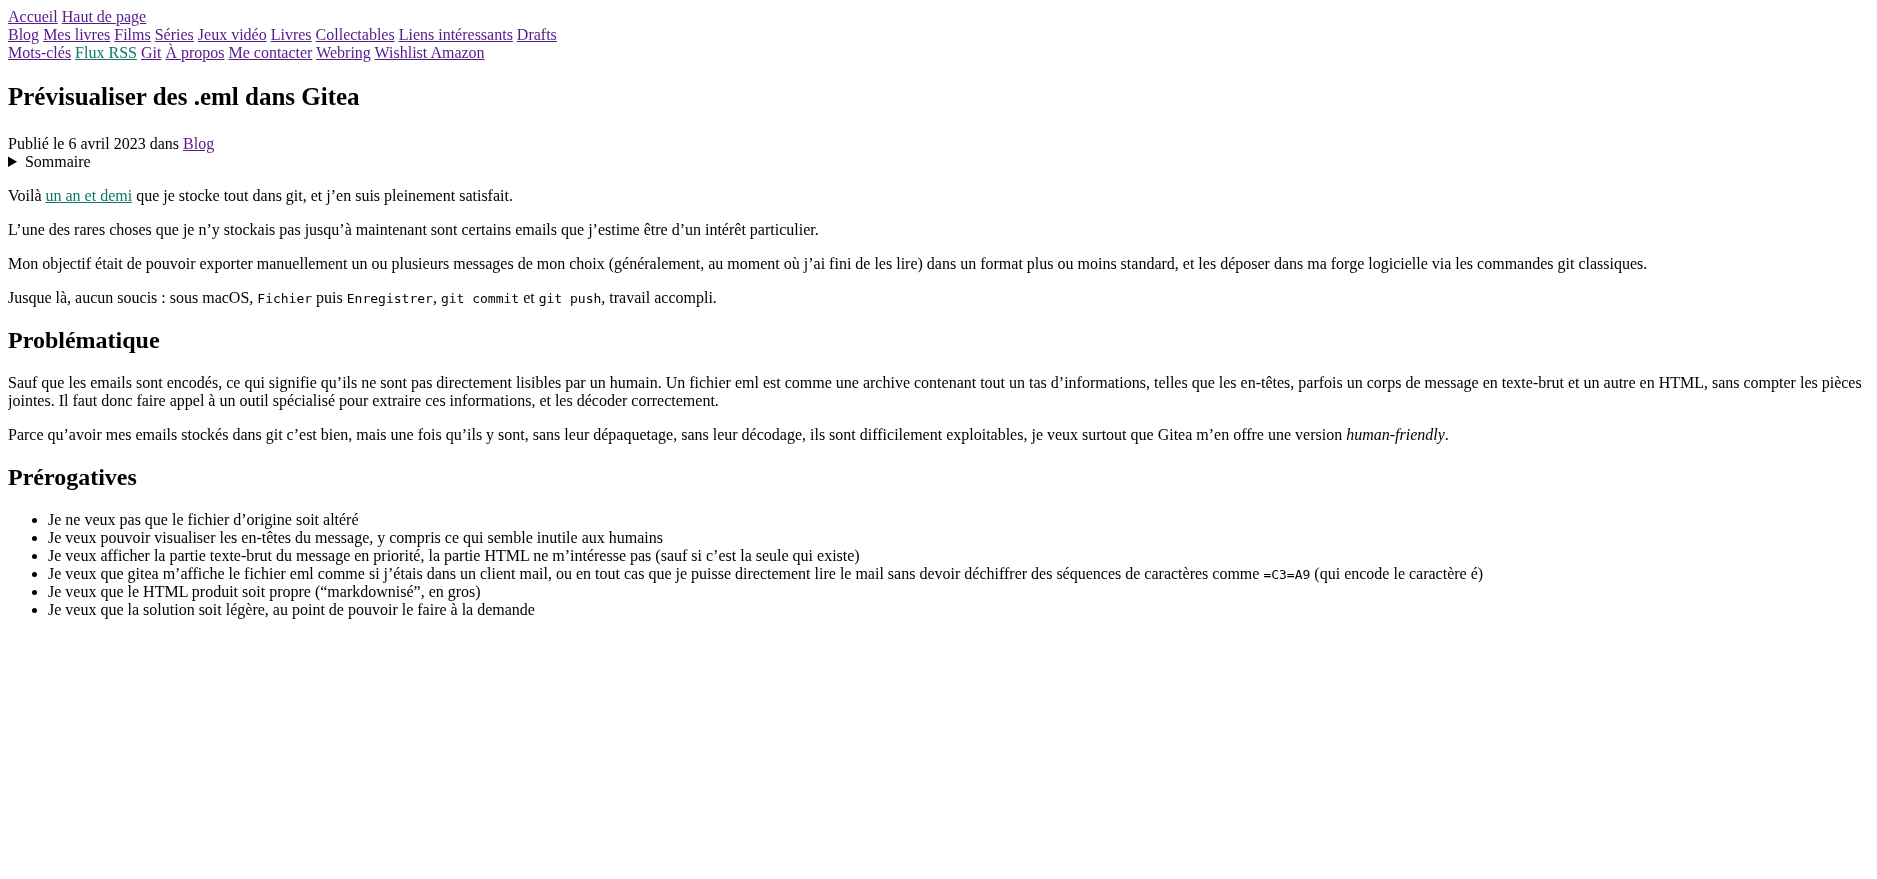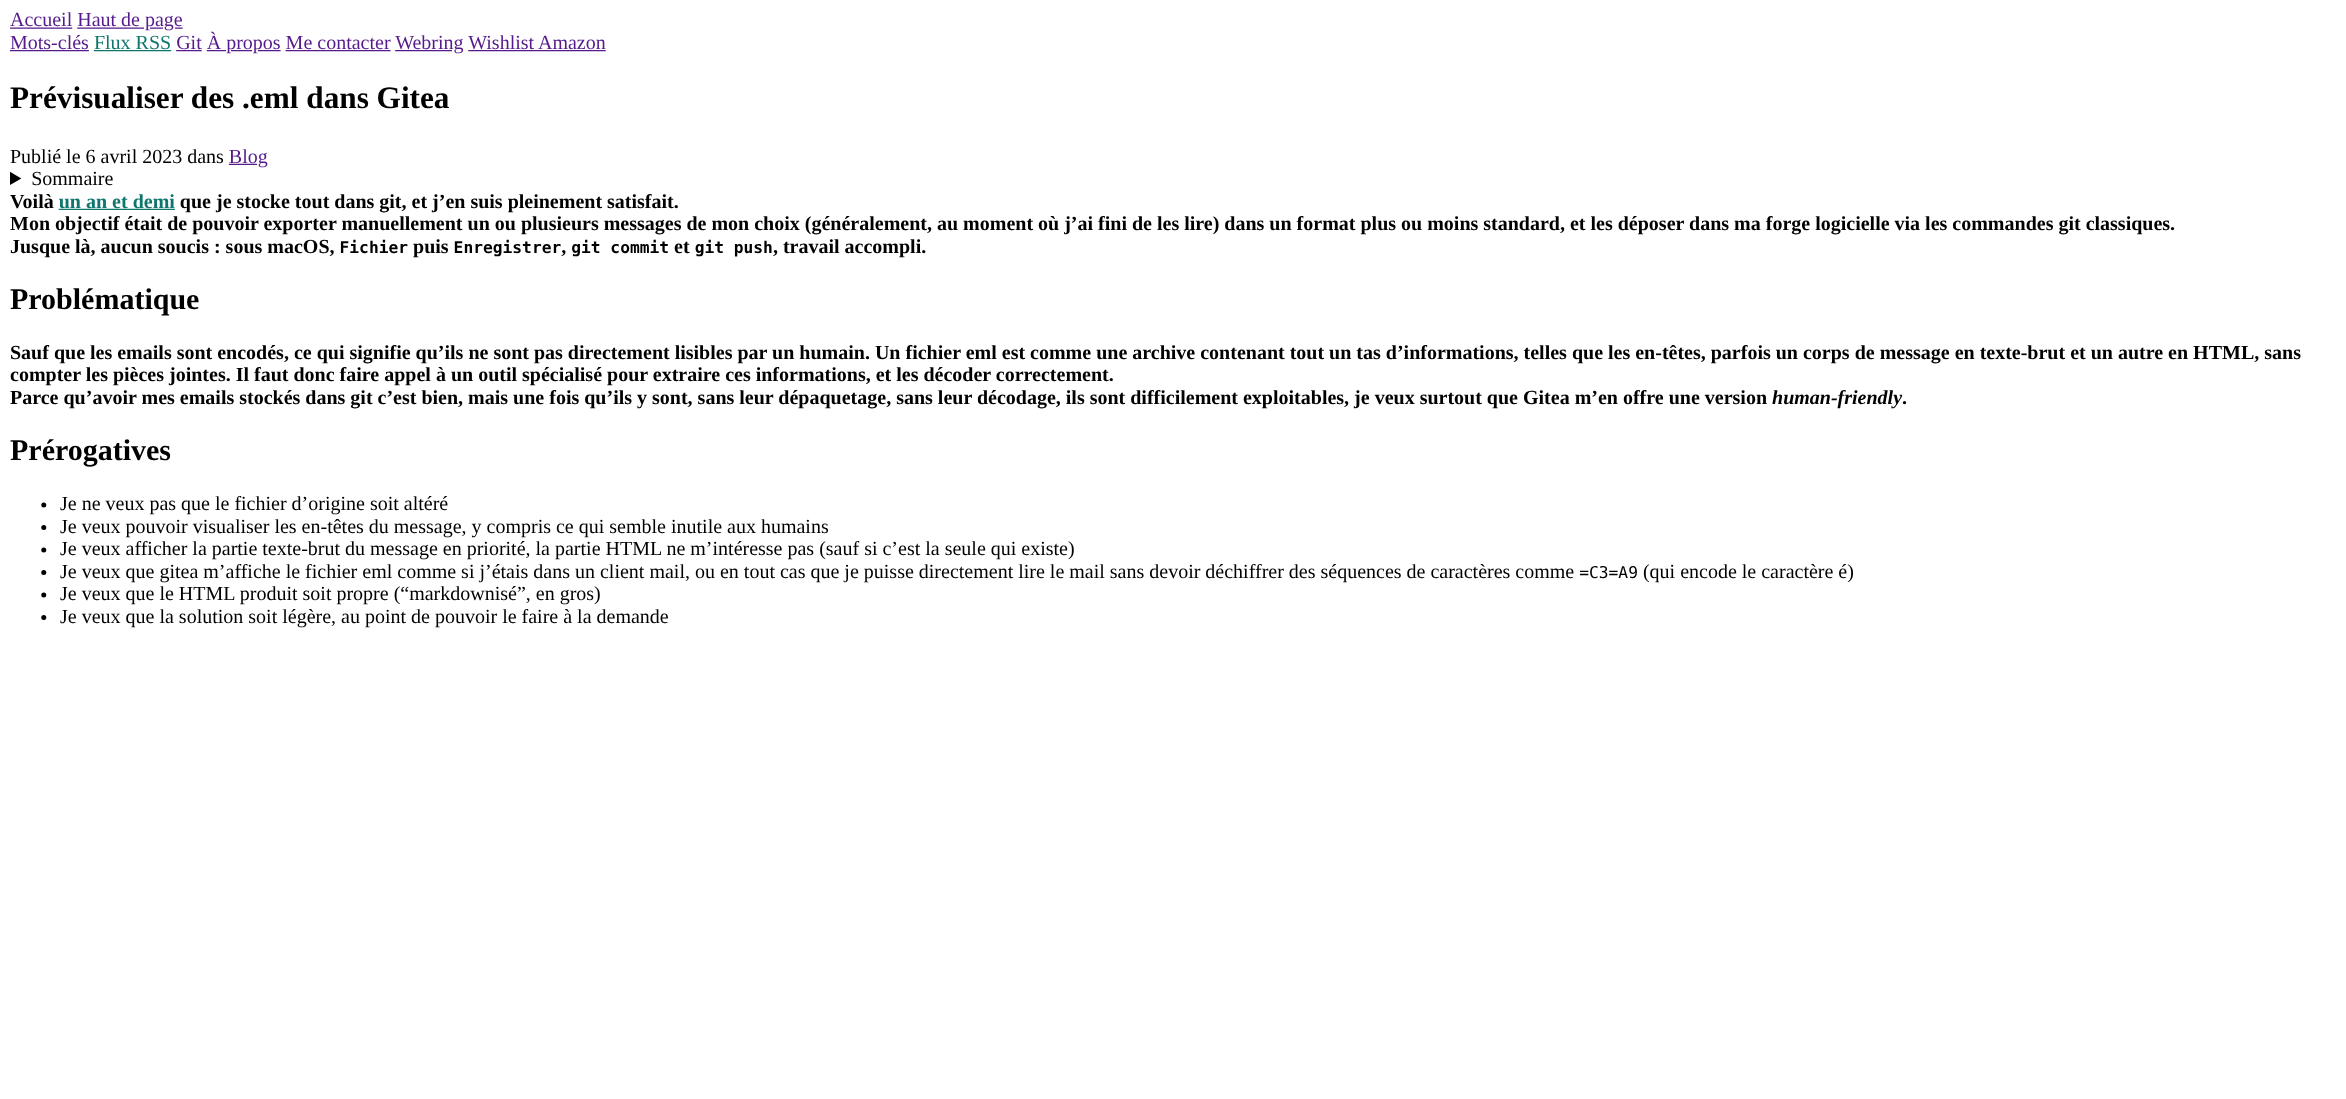--- a/index.html
+++ b/index.html
@@ -20,39 +20,50 @@
   h1 {
     font-size: 25px;
     font-weight: bold;
     margin: 21px 0;
   }
   h2 {
     font-size: 24px;
     font-weight: bold;
     margin: 20px 0;
   }
-  p { margin: 0 0; font-weight: bold; }
+  p { margin: 16px 0; }
   .meta { margin: 24px 0 0 0; }
   details { margin: 0; }
   summary { cursor: pointer; }
   code {
     font-family: "DejaVu Sans Mono", "Liberation Mono", monospace;
     font-size: 13px;
   }
   ul { margin: 16px 0; padding-left: 40px; }
   li { margin: 0; }
   em { font-style: italic; }
 </style>
 </head>
 <body>
 
 <nav>
   <div class="nav-row">
     <a href="#" class="visited">Accueil</a>
     <a href="#" class="visited">Haut de page</a>
+  </div>
+  <div class="nav-row">
+    <a href="#" class="visited">Blog</a>
+    <a href="#" class="visited">Mes livres</a>
+    <a href="#" class="visited">Films</a>
+    <a href="#" class="visited">Séries</a>
+    <a href="#" class="visited">Jeux vidéo</a>
+    <a href="#" class="visited">Livres</a>
+    <a href="#" class="visited">Collectables</a>
+    <a href="#" class="visited">Liens intéressants</a>
+    <a href="#" class="visited">Drafts</a>
   </div>
   <div class="nav-row">
     <a href="#" class="visited">Mots-clés</a>
     <a href="#" class="unvisited">Flux RSS</a>
     <a href="#" class="visited">Git</a>
     <a href="#" class="visited">À propos</a>
     <a href="#" class="visited">Me contacter</a>
     <a href="#" class="visited">Webring</a>
     <a href="#" class="visited">Wishlist Amazon</a>
   </div>
@@ -65,20 +76,21 @@
     <span>Publié le 6 avril 2023 dans </span>
     <a href="#" class="visited">Blog</a>
   </div>
 
   <details>
     <summary>Sommaire</summary>
   </details>
 
   <section>
     <p><span>Voilà </span><a href="#" class="unvisited">un an et demi</a><span> que je stocke tout dans git, et j’en suis pleinement satisfait.</span></p>
+    <p>L’une des rares choses que je n’y stockais pas jusqu’à maintenant sont certains emails que j’estime être d’un intérêt particulier.</p>
     <p>Mon objectif était de pouvoir exporter manuellement un ou plusieurs messages de mon choix (généralement, au moment où j’ai fini de les lire) dans un format plus ou moins standard, et les déposer dans ma forge logicielle via les commandes git classiques.</p>
     <p><span>Jusque là, aucun soucis : sous macOS, </span><code>Fichier</code><span> puis </span><code>Enregistrer</code><span>, </span><code>git commit</code><span> et </span><code>git push</code><span>, travail accompli.</span></p>
   </section>
 
   <section>
     <h2>Problématique</h2>
     <p>Sauf que les emails sont encodés, ce qui signifie qu’ils ne sont pas directement lisibles par un humain. Un fichier eml est comme une archive contenant tout un tas d’informations, telles que les en-têtes, parfois un corps de message en texte-brut et un autre en HTML, sans compter les pièces jointes. Il faut donc faire appel à un outil spécialisé pour extraire ces informations, et les décoder correctement.</p>
     <p><span>Parce qu’avoir mes emails stockés dans git c’est bien, mais une fois qu’ils y sont, sans leur dépaquetage, sans leur décodage, ils sont difficilement exploitables, je veux surtout que Gitea m’en offre une version </span><em>human-friendly</em><span>.</span></p>
   </section>
 

